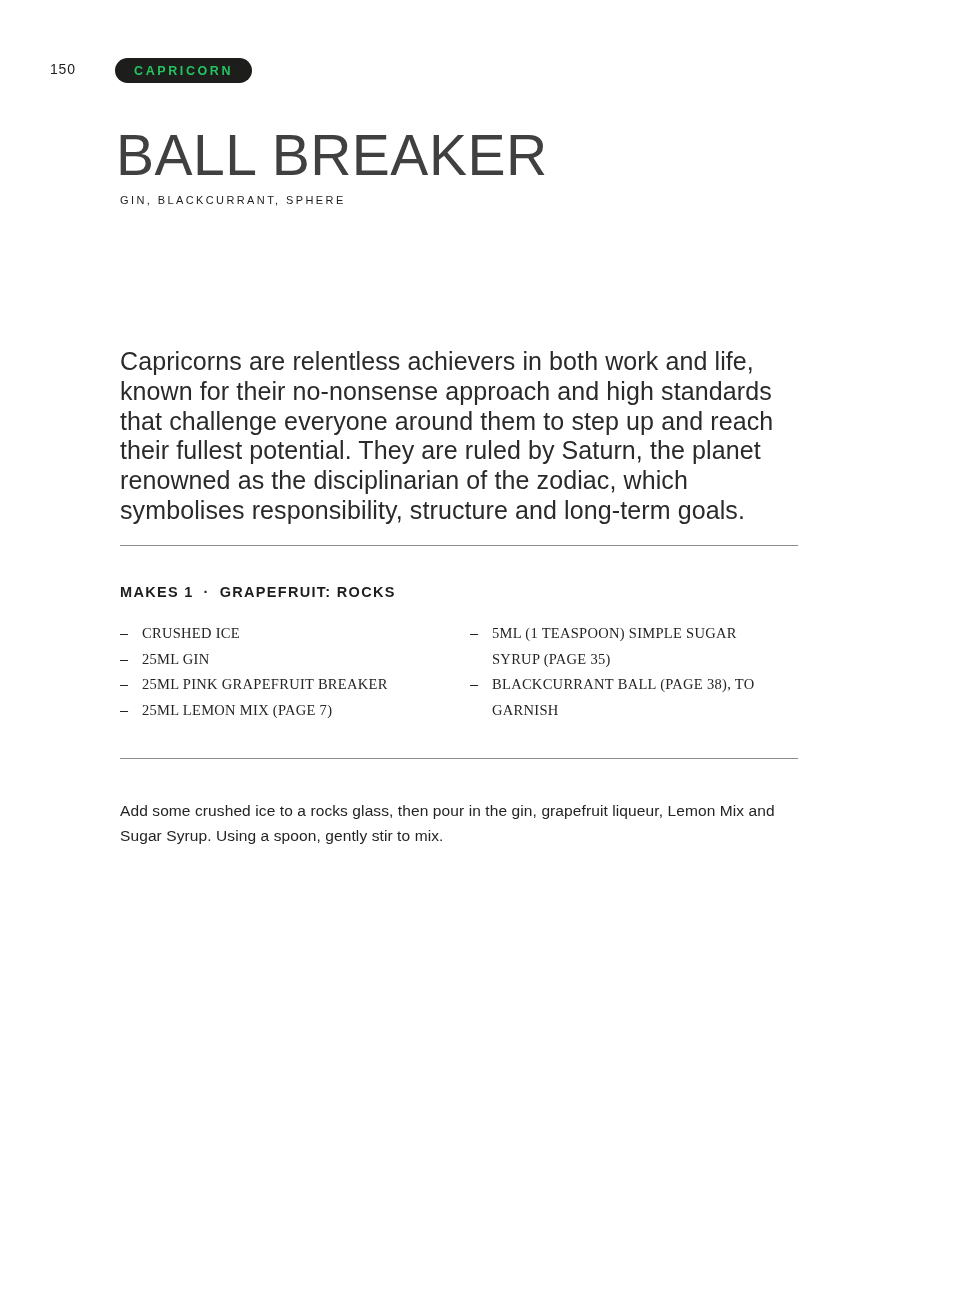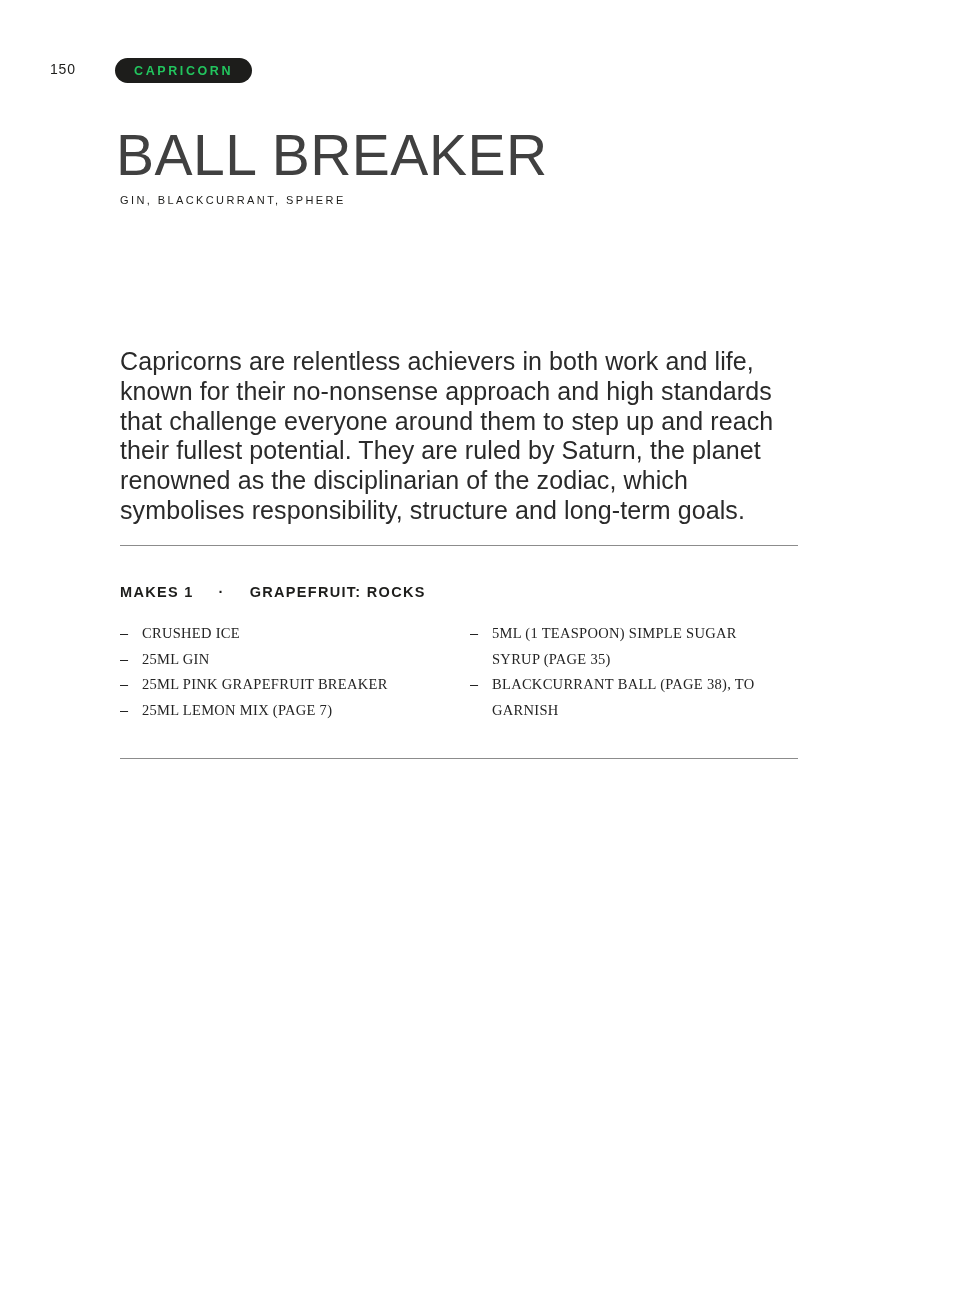--- a/index.html
+++ b/index.html
@@ -101,21 +101,21 @@
   .meta-line {
     position: absolute;
     left: 120px;
     top: 584px;
     font-size: 14.5px;
     font-weight: 700;
     letter-spacing: 1.3px;
     color: #1d1d1b;
     display: flex;
     align-items: center;
-    gap: 25px;
+    gap: 10px;
   }
   .meta-sep { font-weight: 700; }
 
   
   .ingredients {
     position: absolute;
     left: 120px;
     top: 621px;
     width: 680px;
     display: flex;
@@ -207,15 +207,16 @@
       <div class="ing-item">
         <span class="ing-bullet">–</span>
         <span class="ing-text">BLACKCURRANT BALL (PAGE 38), TO GARNISH</span>
       </div>
     </div>
 
   </div>
 
   <div class="divider divider-2"></div>
 
+  <p class="method-p method-p1">Add some crushed ice to a rocks glass, then pour in the gin, grapefruit liqueur, Lemon Mix and Sugar Syrup. Using a spoon, gently stir to mix.</p>
 
 
 </div>
 
 </body></html>

